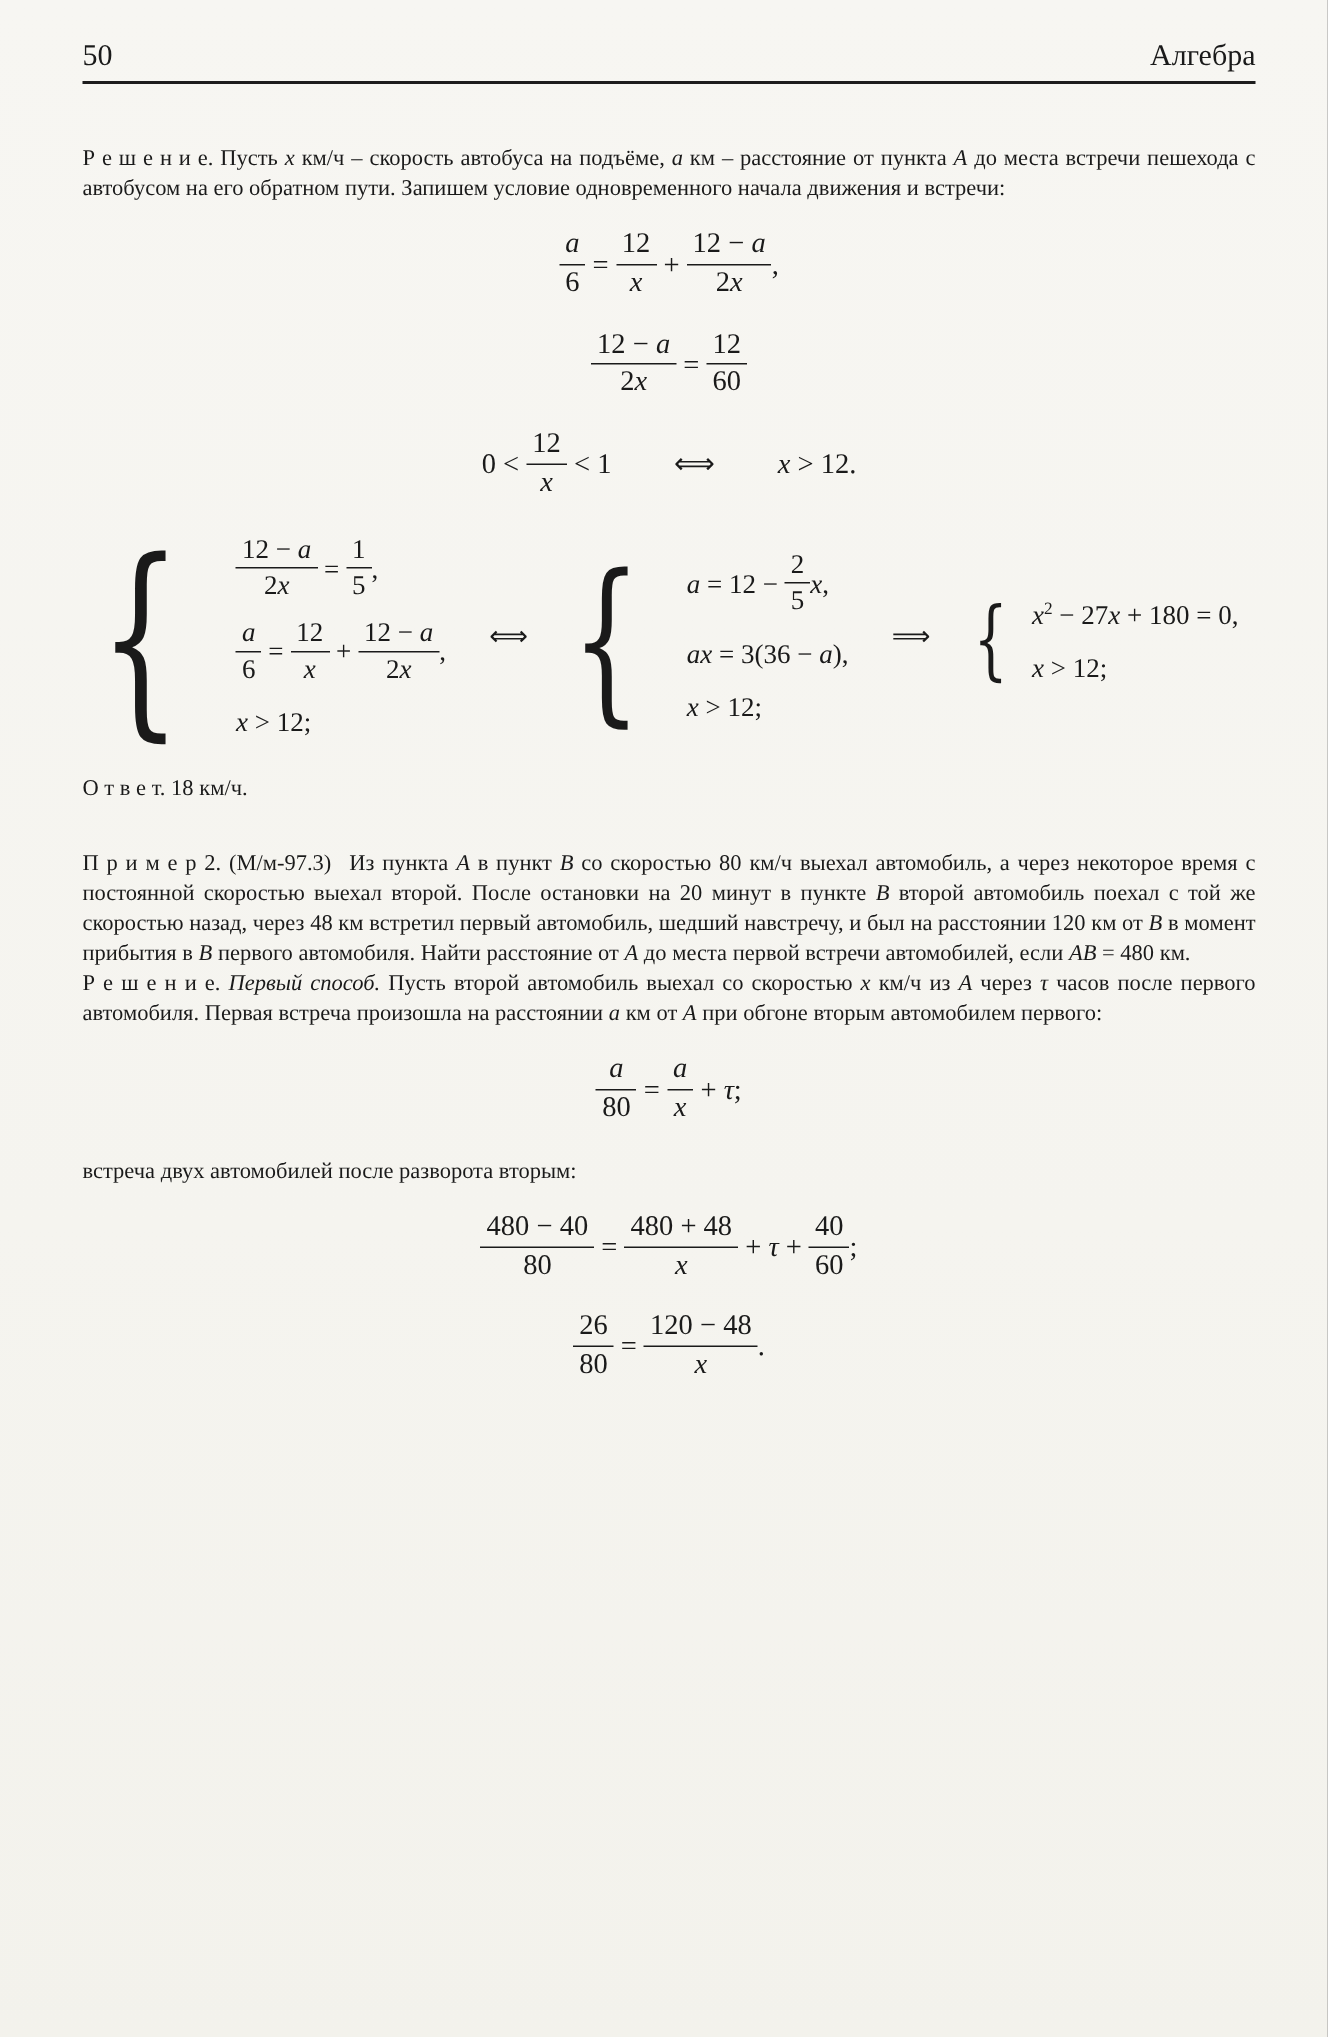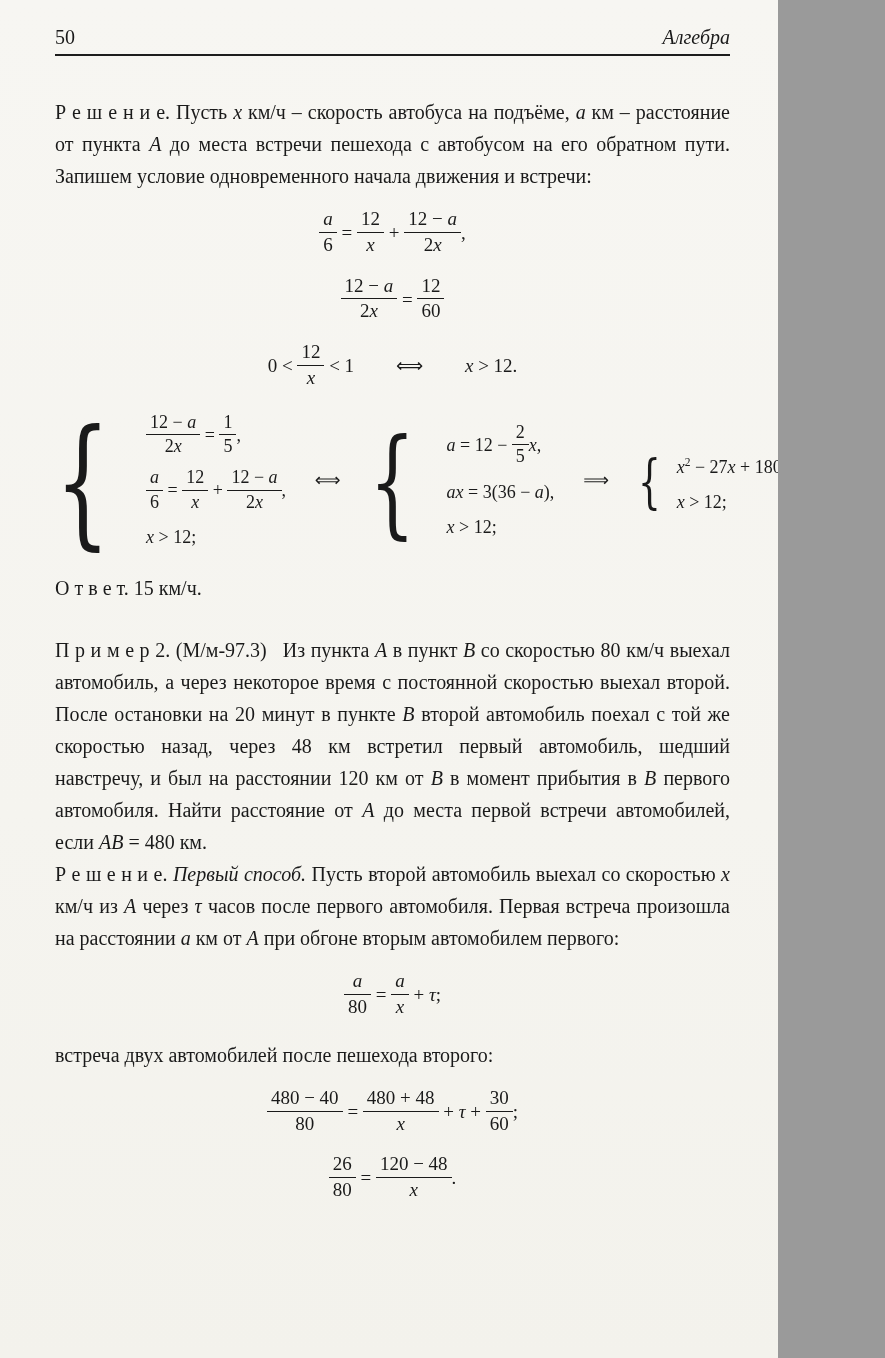--- a/index.html
+++ b/index.html
@@ -1,34 +1,34 @@
 <!DOCTYPE html>
 <html><head>
 <meta charset="utf-8">
 <style>
   html,body{margin:0;padding:0;}
   body{background:#9a9a9a;font-family:"Liberation Serif", serif;}
   .page{
-    width:778px;height:1358px;box-sizing:border-box;
+    width:885px;height:1358px;box-sizing:border-box;
     background:linear-gradient(180deg,#f7f6f2 0%,#f5f4ef 60%,#f3f2ec 100%);
     color:#1a1a1a;
     padding:26px 48px 0 55px;
     overflow:hidden;
     position:relative;
   }
   .header{
     display:flex;justify-content:space-between;align-items:baseline;
     font-size:20px;
     border-bottom:2px solid #1d1d1d;
     padding-bottom:5px;
   }
   .pnum{font-weight:400;}
-  .rtitle{font-style:italic;}
+  .rtitle{}
   .para{
-    font-size:20px;line-height:32px;text-align:justify;
+    font-size:15px;line-height:20px;text-align:justify;
     margin:0 0;
   }
   .para.first{margin-top:40px;}
   .para.example{margin-top:30px;}
   .formula{
     font-size:19px;line-height:26px;text-align:center;
     margin:18px 0;white-space:nowrap;
   }
   .formula.systems{font-size:18px;margin:22px 0;}
   i.mi{font-style:italic;font-family:"Liberation Serif", serif;}
@@ -86,28 +86,28 @@
         </span>
       </span><span class="sp" style="width: 1.6em;"></span>⟹<span class="sp" style="width: 1.6em;"></span><span class="sys">
         <span class="brace" style="font-size: 58px;">{</span>
         <span class="syscol">
           <span class="sysline"><i class="mi">x</i><sup>2</sup> − 27<i class="mi">x</i> + 180 = 0,</span>
           <span class="sysline"><i class="mi">x</i> &gt; 12;</span>
         </span>
       </span></div>
 
 
-  <p class="para">О т в е т.  15 км/ч.</p>
+  <p class="para">О т в е т.  18 км/ч.</p>
 
   <p class="para example">П р и м е р  2. (М/м-97.3)<span class="sp" style="width: 0.8em;"></span>Из пункта <i class="mi">A</i> в пункт <i class="mi">B</i> со скоростью 80 км/ч выехал автомобиль, а через некоторое время с постоянной скоростью выехал второй. После остановки на 20 минут в пункте <i class="mi">B</i> второй автомобиль поехал с той же скоростью назад, через 48 км встретил первый автомобиль, шедший навстречу, и был на расстоянии 120 км от <i class="mi">B</i> в момент прибытия в <i class="mi">B</i> первого автомобиля. Найти расстояние от <i class="mi">A</i> до места первой встречи автомобилей, если <i class="mi">AB</i> = 480 км.</p>
 
   <p class="para">Р е ш е н и е.  <i class="mi">Первый способ.</i> Пусть второй автомобиль выехал со скоростью <i class="mi">x</i> км/ч из <i class="mi">A</i> через <i class="mi">τ</i> часов после первого автомобиля. Первая встреча произошла на расстоянии <i class="mi">a</i> км от <i class="mi">A</i> при обгоне вторым автомобилем первого:</p>
 
   <div class="formula"><span class="frac"><span class="num"><i class="mi">a</i></span><span class="den">80</span></span> = <span class="frac"><span class="num"><i class="mi">a</i></span><span class="den"><i class="mi">x</i></span></span> + <i class="mi">τ</i>;</div>
 
-  <p class="para">встреча двух автомобилей после пешехода второго:</p>
+  <p class="para">встреча двух автомобилей после разворота вторым:</p>
 
-  <div class="formula"><span class="frac"><span class="num">480 − 40</span><span class="den">80</span></span> = <span class="frac"><span class="num">480 + 48</span><span class="den"><i class="mi">x</i></span></span> + <i class="mi">τ</i> + <span class="frac"><span class="num">30</span><span class="den">60</span></span>;</div>
+  <div class="formula"><span class="frac"><span class="num">480 − 40</span><span class="den">80</span></span> = <span class="frac"><span class="num">480 + 48</span><span class="den"><i class="mi">x</i></span></span> + <i class="mi">τ</i> + <span class="frac"><span class="num">40</span><span class="den">60</span></span>;</div>
 
 
   <div class="formula"><span class="frac"><span class="num">26</span><span class="den">80</span></span> = <span class="frac"><span class="num">120 − 48</span><span class="den"><i class="mi">x</i></span></span>.</div>
 
 </div>
 
 </body></html>

